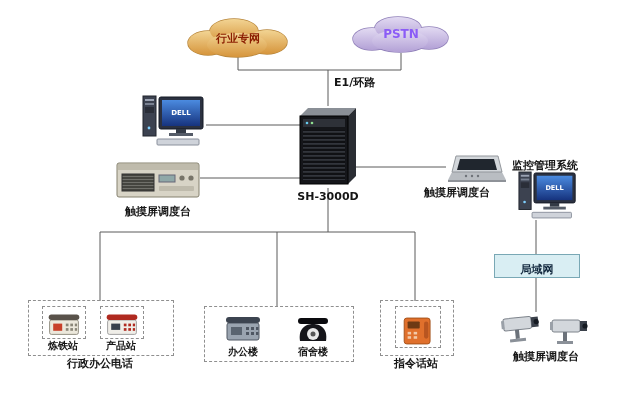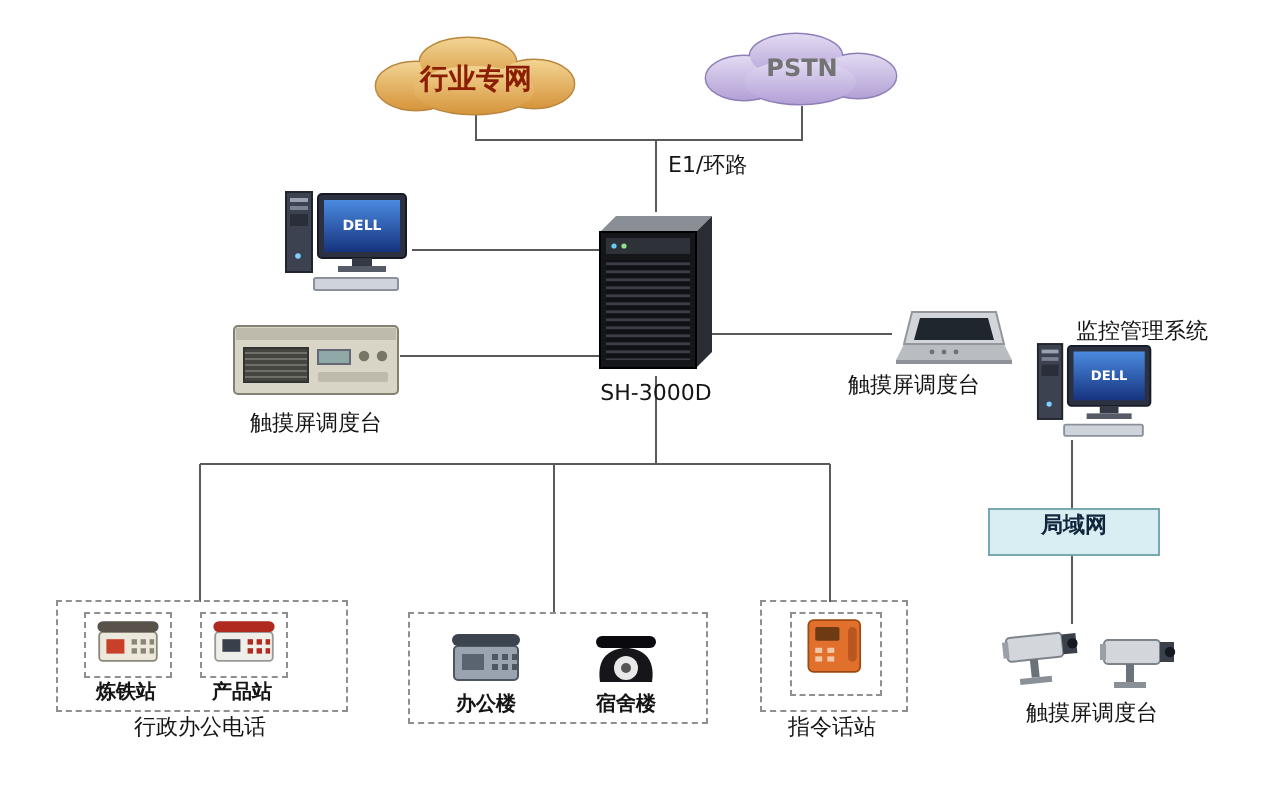--- a/index.html
+++ b/index.html
@@ -1,24 +1,24 @@
 <!DOCTYPE html>
 <html><head>
 <meta charset="utf-8">
 <style>
   html,body{margin:0;padding:0;background:#fff;}
   body{font-family:"DejaVu Sans","Liberation Sans",sans-serif;}
   #canvas{position:relative;width:640px;height:401px;background:#ffffff;overflow:hidden;}
   .abs{position:absolute;}
-  .lbl{position:absolute;font-size:11px;font-weight:normal;color:#151515;white-space:nowrap;line-height:1.2;}
+  .lbl{position:absolute;font-size:11px;font-weight:bold;color:#151515;white-space:nowrap;line-height:1.2;}
   .ctr{text-align:center;}
   .sm{font-size:10px;font-weight:bold;color:#151515;}
   .dashed{border:1px dashed #8f8f8f;}
   .cloud-text{position:absolute;left:0;right:0;text-align:center;font-weight:bold;}
-  .flexc{display:flex;align-items:flex-start;justify-content:center;}
+  .flexc{display:flex;align-items:flex-end;justify-content:center;}
 </style>
 </head>
 <body>
 
 <div id="canvas">
 
   <svg width="0" height="0" style="position:absolute" aria-hidden="true">
     <defs>
       <linearGradient id="gradOrange" x1="0" y1="0" x2="0" y2="1">
         <stop offset="0" stop-color="#f2d493"></stop>
@@ -68,39 +68,39 @@
         <ellipse cx="85" cy="26" rx="20" ry="12"></ellipse>
         <ellipse cx="55" cy="29" rx="30" ry="12"></ellipse>
       </g>
       <g fill="url(#gradOrange)">
         <ellipse cx="26" cy="27" rx="20" ry="12"></ellipse>
         <ellipse cx="52" cy="15" rx="24" ry="12"></ellipse>
         <ellipse cx="85" cy="26" rx="20" ry="12"></ellipse>
         <ellipse cx="55" cy="29" rx="30" ry="12"></ellipse>
       </g>
     </svg>
-    <div class="cloud-text" style="top:15px;font-size:14px;color:#8b1d00">行业专网</div>
+    <div class="cloud-text" style="top:15px;font-size:11px;color:#8b1d00">行业专网</div>
   </div>
 
   <div class="abs" style="left:348px;top:14px;width:106px;height:42px">
     <svg width="106" height="42" viewBox="0 0 106 42">
       <g fill="url(#gradPurple)" stroke="#8f7fb8" stroke-width="1.4">
         <ellipse cx="24" cy="25" rx="19" ry="11"></ellipse>
         <ellipse cx="50" cy="14" rx="23" ry="11"></ellipse>
         <ellipse cx="81" cy="24" rx="19" ry="11"></ellipse>
         <ellipse cx="52" cy="27" rx="28" ry="11"></ellipse>
       </g>
       <g fill="url(#gradPurple)">
         <ellipse cx="24" cy="25" rx="19" ry="11"></ellipse>
         <ellipse cx="50" cy="14" rx="23" ry="11"></ellipse>
         <ellipse cx="81" cy="24" rx="19" ry="11"></ellipse>
         <ellipse cx="52" cy="27" rx="28" ry="11"></ellipse>
       </g>
     </svg>
-    <div class="cloud-text" style="top:13px;font-size:12px;color:#737373">PSTN</div>
+    <div class="cloud-text" style="top:13px;font-size:12px;color:#8b5cf6">PSTN</div>
   </div>
 
   <div class="lbl" style="left:334px;top:76px">E1/环路</div>
 
   <div class="abs" style="left:296px;top:106px">
     <svg width="64" height="82" viewBox="0 0 64 82">
       <polygon points="4,10 52,10 60,2 12,2" fill="#8a8f96"></polygon>
       <polygon points="52,10 60,2 60,70 52,78" fill="#2a2d33"></polygon>
       <rect x="4" y="10" width="48" height="68" fill="#15161a" stroke="#000"></rect>
       <rect x="7" y="13" width="42" height="8" fill="#2e3138"></rect>
@@ -146,21 +146,21 @@
       <polygon points="10,6 52,6 56,22 6,22" fill="#d2d6da" stroke="#93979c"></polygon>
       <polygon points="14,9 48,9 51,20 11,20" fill="#20262e"></polygon>
       <rect x="2" y="30" width="58" height="2" fill="#8e9298"></rect>
       <circle cx="20" cy="26" r="1.2" fill="#6e7278"></circle>
       <circle cx="26" cy="26" r="1.2" fill="#6e7278"></circle>
       <circle cx="32" cy="26" r="1.2" fill="#6e7278"></circle>
     </svg>
   </div>
   <div class="lbl" style="left:424px;top:186px">触摸屏调度台</div>
 
-  <div class="lbl" style="left:538px;top:159px">监控管理系统</div>
+  <div class="lbl" style="left:512px;top:159px">监控管理系统</div>
   <div class="abs" style="left:518px;top:170px">
     <svg width="60" height="49" viewBox="0 0 64 52">
       <rect x="1" y="2" width="13" height="40" fill="#3c4250" stroke="#20242c"></rect>
       <rect x="3" y="5" width="9" height="2" fill="#9aa2b2"></rect>
       <rect x="3" y="9" width="9" height="2" fill="#7a8292"></rect>
       <rect x="3" y="13" width="9" height="6" fill="#2a2e38"></rect>
       <circle cx="7" cy="34" r="1.4" fill="#7fd0ff"></circle>
       <rect x="17" y="3" width="44" height="32" rx="2" fill="#2b3140" stroke="#151a24"></rect>
       <rect x="20" y="6" width="38" height="26" fill="url(#gradScreen)"></rect>
       <text x="39" y="21" font-size="7" font-weight="bold" fill="#ffffff" text-anchor="middle">DELL</text>

